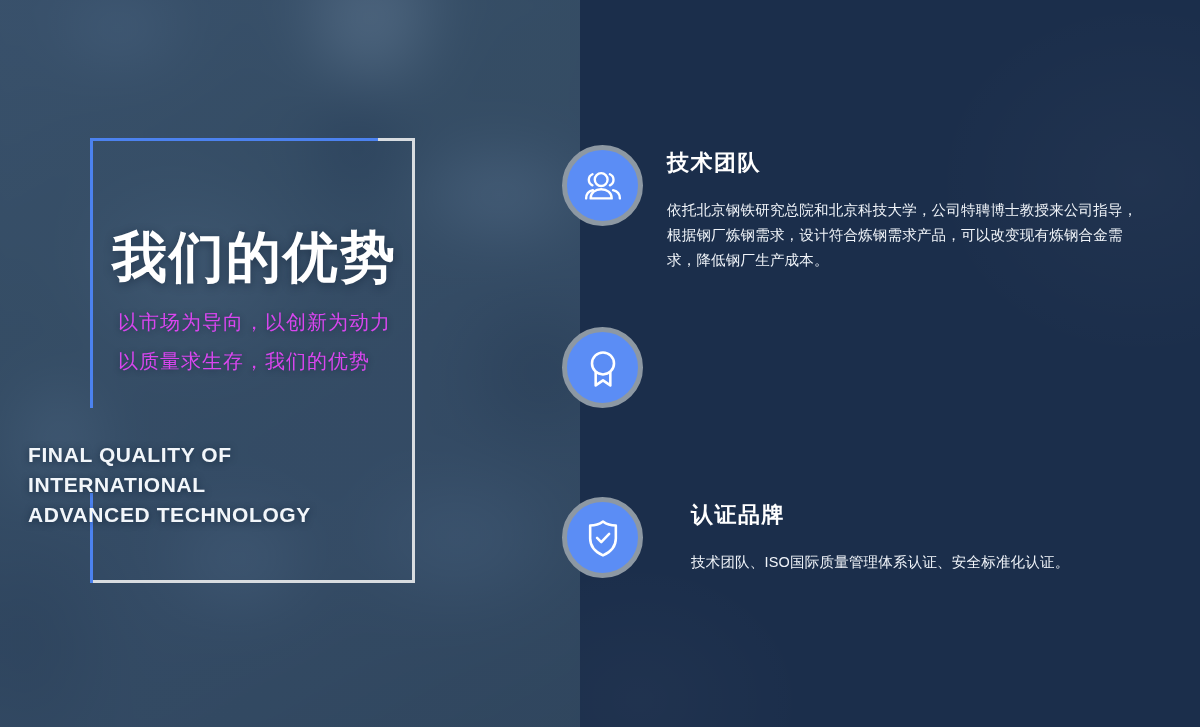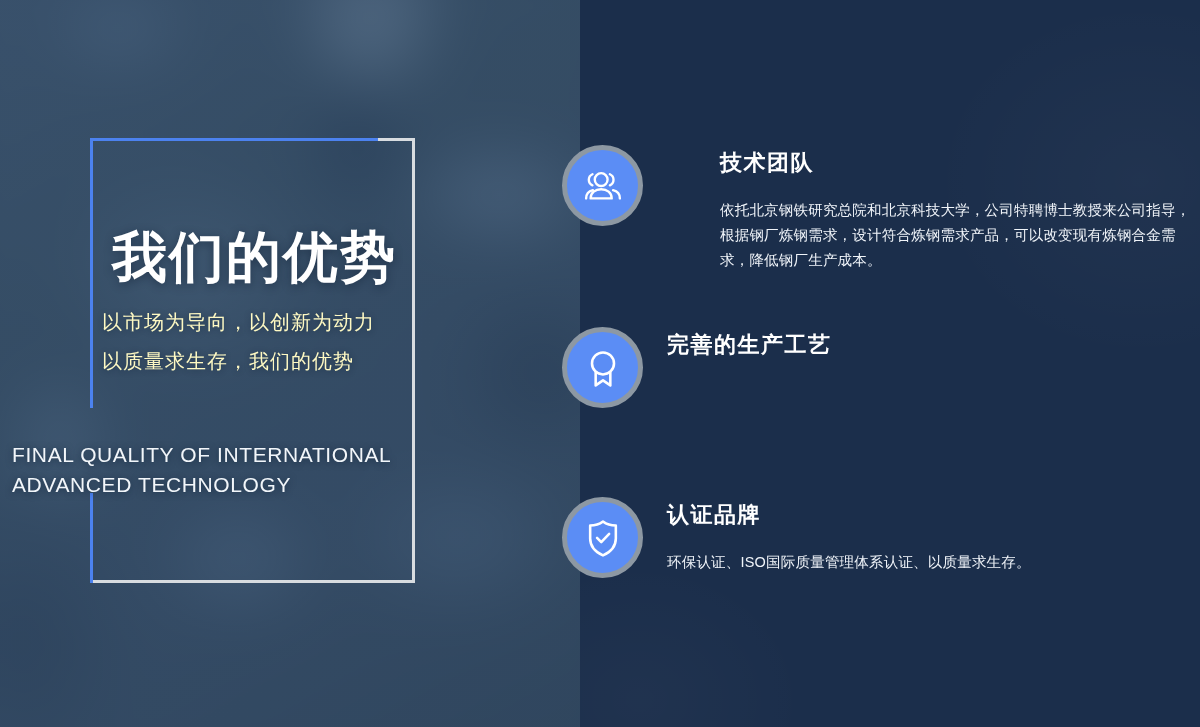--- a/index.html
+++ b/index.html
@@ -74,43 +74,44 @@
   .left-content {
     position:absolute; left:0; top:0; width:580px; height:727px;
   }
   .headline {
     position:absolute; left:112px; top:227px;
     font-size:55px; font-weight:700; color:#ffffff;
     letter-spacing:2px; line-height:1.1;
     text-shadow:0 2px 10px rgba(10,25,45,.45);
   }
   .subline {
-    position:absolute; left:102px; top:303px;
-    font-size:20px; color:#fef9c3; letter-spacing:1px;
+    position:absolute; left:118px; top:303px;
+    font-size:20px; color:#d946ef; letter-spacing:1px;
     line-height:1.95;
     text-shadow:0 1px 6px rgba(10,25,45,.45);
   }
   .subline div { white-space:nowrap; }
 
   .eng-block {
-    position:absolute; left:12px; top:440px;
+    position:absolute; left:28px; top:440px;
     width:380px;
     font-size:21px; color:#f2f6fa; letter-spacing:.6px;
     line-height:1.42;
     text-shadow:0 1px 7px rgba(10,25,45,.55);
+    font-weight:bold;
   }
   .eng-l1 { text-align:left; }
   .eng-l2 { text-align:left; }
 
   
   .features { position:absolute; left:580px; top:0; width:620px; height:727px; }
   .feature { position:absolute; left:0; width:620px; display:flex; }
-  .f1 { top:145px;justify-content:space-between; }
+  .f1 { top:145px; }
   .f2 { top:327px; }
-  .f3 { top:497px; }
+  .f3 { top:497px;gap:24px; }
 
   .icon-badge {
     position:relative;
     flex:0 0 auto;
     width:81px; height:81px; margin-left:-18px;
     border-radius:50%;
     background:#5b8df5;
     border:5px solid #8d98a3;
     display:flex; align-items:center; justify-content:center;
   }
@@ -183,31 +184,30 @@
     </div>
 
     <div class="feature f2">
       <div class="icon-badge">
         <svg width="44" height="44" viewBox="0 0 48 48" fill="none" stroke="#ffffff" stroke-width="2.8" stroke-linecap="round" stroke-linejoin="round">
           <circle cx="24" cy="19" r="12"></circle>
           <path d="M16 28.5V43l8-5.5 8 5.5V28.5"></path>
         </svg>
       </div>
       <div class="f-text">
-        <div class="f-title">完善的生产工艺</div>
       </div>
     </div>
 
     <div class="feature f3">
       <div class="icon-badge">
         <svg width="44" height="44" viewBox="0 0 48 48" fill="none" stroke="#ffffff" stroke-width="2.8" stroke-linecap="round" stroke-linejoin="round">
           <path d="M24 6c4.5 3.4 9.6 4.4 14 4.4v14.2C38 33.4 31.6 39.6 24 43c-7.6-3.4-14-9.6-14-18.4V10.4C14.4 10.4 19.5 9.4 24 6z"></path>
           <path d="M17.5 23.8l4.6 4.6 8.6-8.8"></path>
         </svg>
       </div>
       <div class="f-text">
         <div class="f-title">认证品牌</div>
-        <div class="f-desc">环保认证、ISO国际质量管理体系认证、以质量求生存。</div>
+        <div class="f-desc">技术团队、ISO国际质量管理体系认证、安全标准化认证。</div>
       </div>
     </div>
 
   </div>
 </div>
 
 </body></html>

